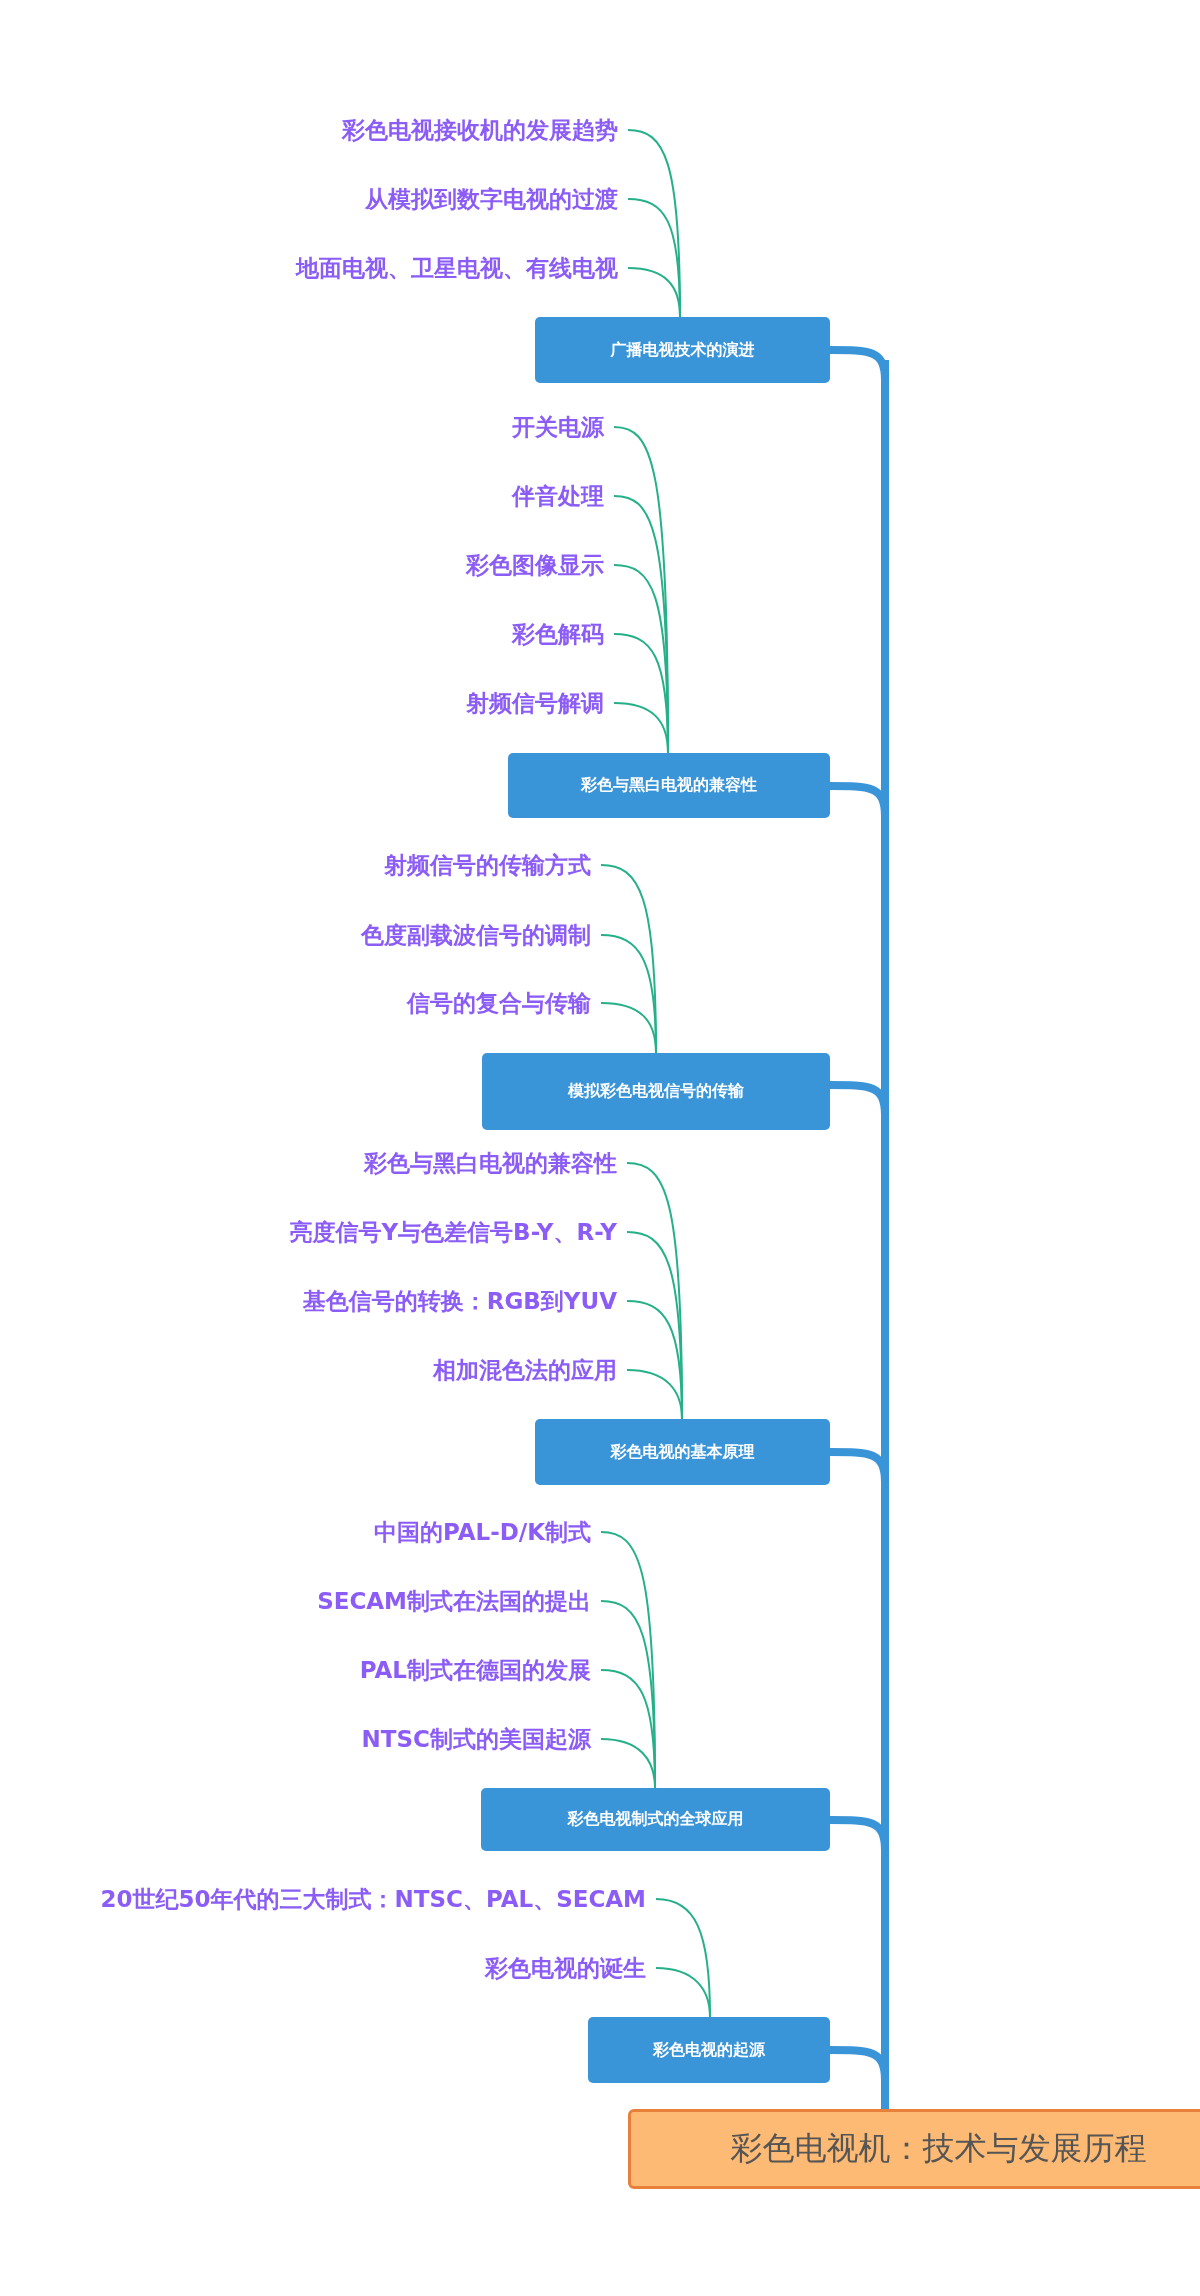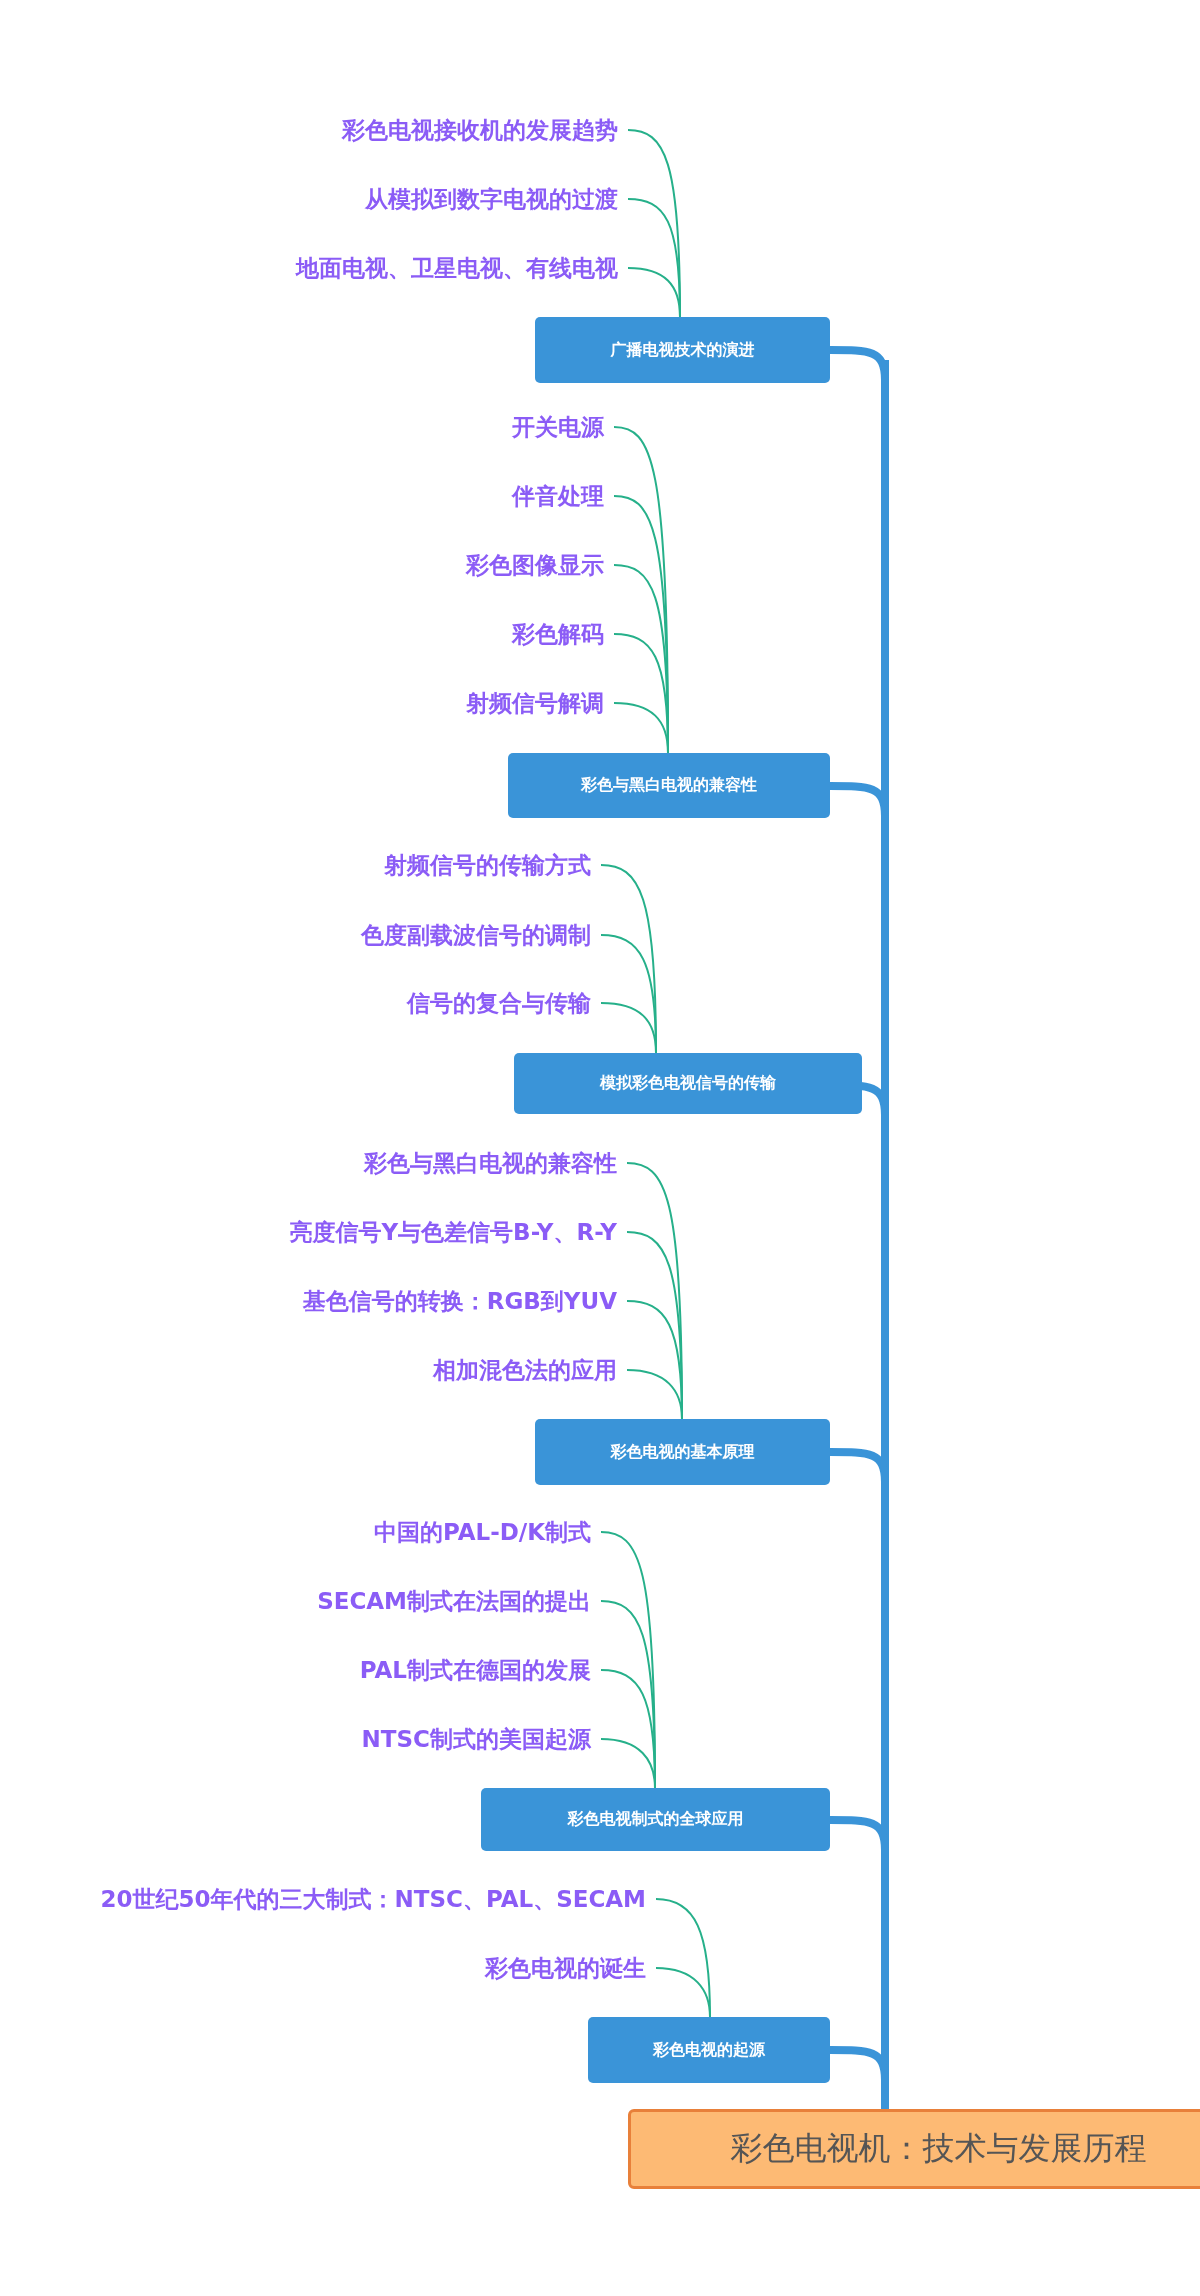--- a/index.html
+++ b/index.html
@@ -64,21 +64,21 @@
 <div class="leaf" style="right:596px;top:427px;">开关电源</div>
 <div class="leaf" style="right:596px;top:496px;">伴音处理</div>
 <div class="leaf" style="right:596px;top:565px;">彩色图像显示</div>
 <div class="leaf" style="right:596px;top:634px;">彩色解码</div>
 <div class="leaf" style="right:596px;top:703px;">射频信号解调</div>
 <div class="branch" style="left:508px;top:753px;width:322px;height:65px;">彩色与黑白电视的兼容性</div>
 
 <div class="leaf" style="right:609px;top:865px;">射频信号的传输方式</div>
 <div class="leaf" style="right:609px;top:935px;">色度副载波信号的调制</div>
 <div class="leaf" style="right:609px;top:1003px;margin-left:40px;">信号的复合与传输</div>
-<div class="branch" style="left:482px;top:1053px;width:348px;height:61px;margin-left:32px;">模拟彩色电视信号的传输</div>
+<div class="branch" style="left:482px;top:1053px;width:348px;height:77px;">模拟彩色电视信号的传输</div>
 
 <div class="leaf" style="right:583px;top:1163px;">彩色与黑白电视的兼容性</div>
 <div class="leaf" style="right:583px;top:1232px;">亮度信号Y与色差信号B-Y、R-Y</div>
 <div class="leaf" style="right:583px;top:1301px;">基色信号的转换：RGB到YUV</div>
 <div class="leaf" style="right:583px;top:1370px;">相加混色法的应用</div>
 <div class="branch" style="left:535px;top:1419px;width:295px;height:66px;">彩色电视的基本原理</div>
 
 <div class="leaf" style="right:609px;top:1532px;">中国的PAL-D/K制式</div>
 <div class="leaf" style="right:609px;top:1601px;">SECAM制式在法国的提出</div>
 <div class="leaf" style="right:609px;top:1670px;">PAL制式在德国的发展</div>

